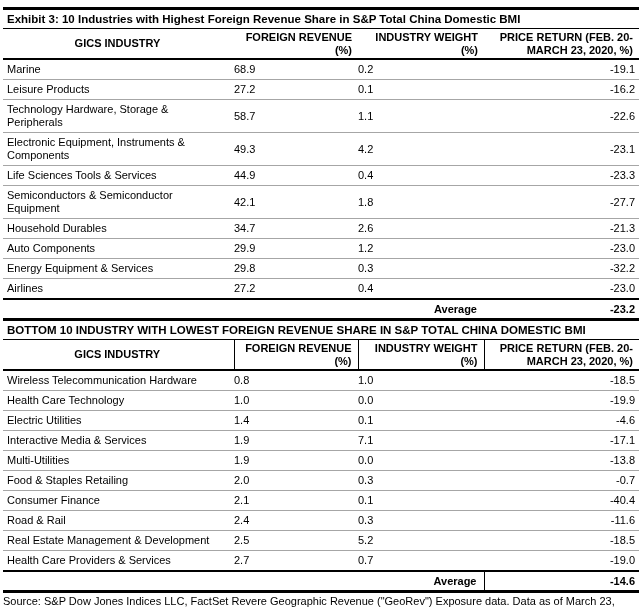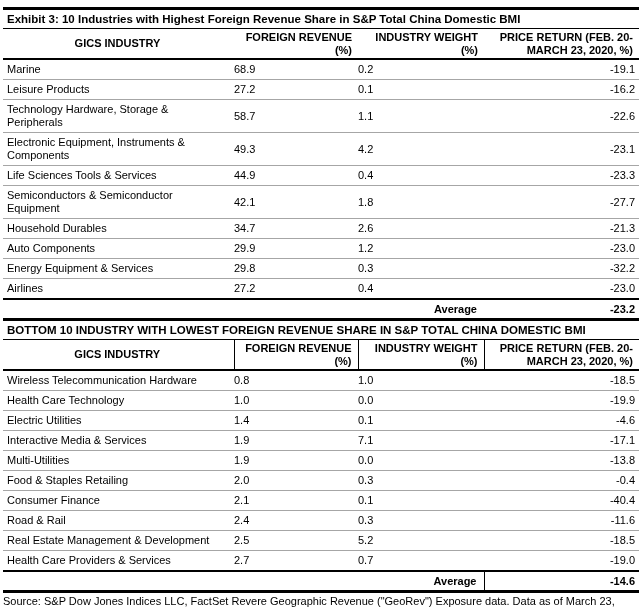--- a/index.html
+++ b/index.html
@@ -231,21 +231,21 @@
         <tr class="data-row">
           <td class="cell-industry">Multi-Utilities</td>
           <td class="cell-foreign-revenue">1.9</td>
           <td class="cell-industry-weight">0.0</td>
           <td class="cell-price-return">-13.8</td>
         </tr>
         <tr class="data-row">
           <td class="cell-industry">Food &amp; Staples Retailing</td>
           <td class="cell-foreign-revenue">2.0</td>
           <td class="cell-industry-weight">0.3</td>
-          <td class="cell-price-return">-0.4</td>
+          <td class="cell-price-return">-0.7</td>
         </tr>
         <tr class="data-row">
           <td class="cell-industry">Consumer Finance</td>
           <td class="cell-foreign-revenue">2.1</td>
           <td class="cell-industry-weight">0.1</td>
           <td class="cell-price-return">-40.4</td>
         </tr>
         <tr class="data-row">
           <td class="cell-industry">Road &amp; Rail</td>
           <td class="cell-foreign-revenue">2.4</td>

